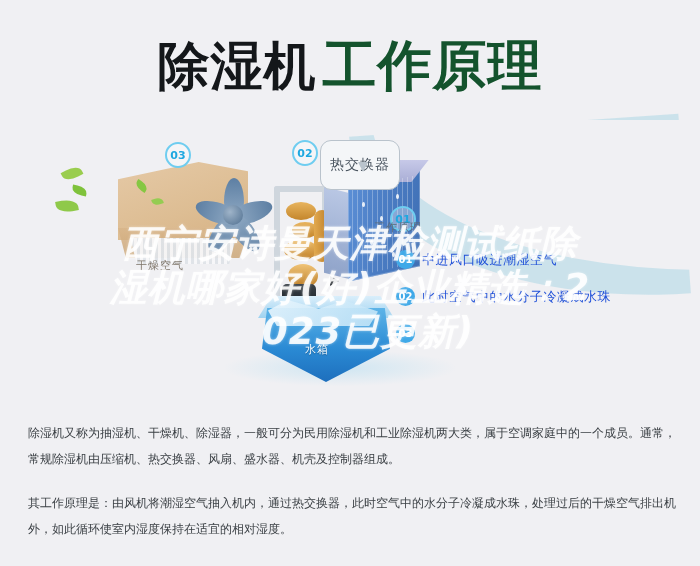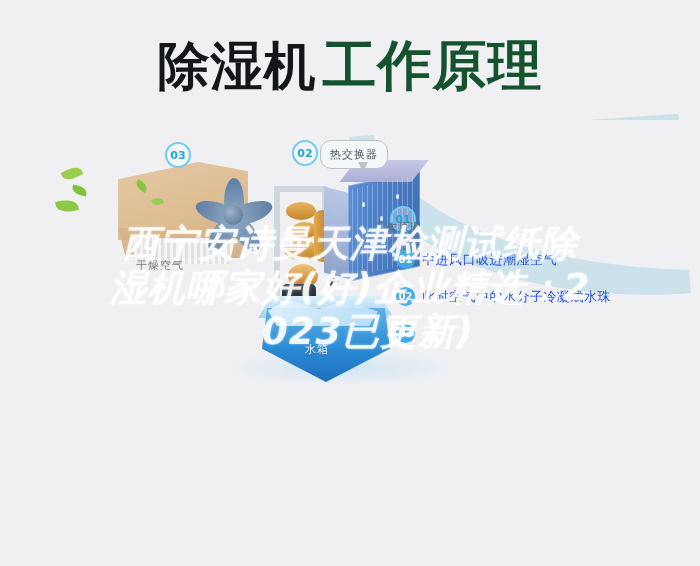--- a/index.html
+++ b/index.html
@@ -159,22 +159,22 @@
     border:2px solid #6fcdf0;background:rgba(255,255,255,.35);
     font-family:"DejaVu Sans",sans-serif;
   }
   .badge-03{left:165px;top:22px;}
   .badge-02{left:292px;top:20px;}
   .badge-01{left:390px;top:86px;}
 
   
   .callout{
     position:absolute;left:320px;top:20px;
-    padding:6px 9px;border:1.5px solid #b9c3cc;border-radius:11px;
-    background:#f4f6f8;font-size:11px;color:#4a5560;
+    padding:15px 9px;border:1.5px solid #b9c3cc;border-radius:11px;
+    background:#f4f6f8;font-size:14px;color:#4a5560;
     font-family:"DejaVu Sans",sans-serif;letter-spacing:1px;white-space:nowrap;
   }
   .callout-tail{
     position:absolute;left:358px;top:42px;width:0;height:0;
     border-left:5px solid transparent;border-right:5px solid transparent;
     border-top:10px solid #b9c3cc;
   }
   .label-wet{
     position:absolute;left:374px;top:100px;font-size:11px;color:#5d6b78;
     font-family:"DejaVu Sans",sans-serif;letter-spacing:1px;
@@ -304,14 +304,18 @@
       <div class="step-badge">03</div>
     </div>
   </div>
 
   <div class="watermark">
     <span class="wm-line l1">西宁安诗曼天津检测试纸除</span>
     <span class="wm-line l2">湿机哪家好(好)企业精选：2</span>
     <span class="wm-line l3">023已更新)</span>
   </div>
 
+  <div class="body-text">
+    <p>除湿机又称为抽湿机、干燥机、除湿器，一般可分为民用除湿机和工业除湿机两大类，属于空调家庭中的一个成员。通常，常规除湿机由压缩机、热交换器、风扇、盛水器、机壳及控制器组成。</p>
+    <p>其工作原理是：由风机将潮湿空气抽入机内，通过热交换器，此时空气中的水分子冷凝成水珠，处理过后的干燥空气排出机外，如此循环使室内湿度保持在适宜的相对湿度。</p>
+  </div>
 
 </div>
 
 </body></html>

